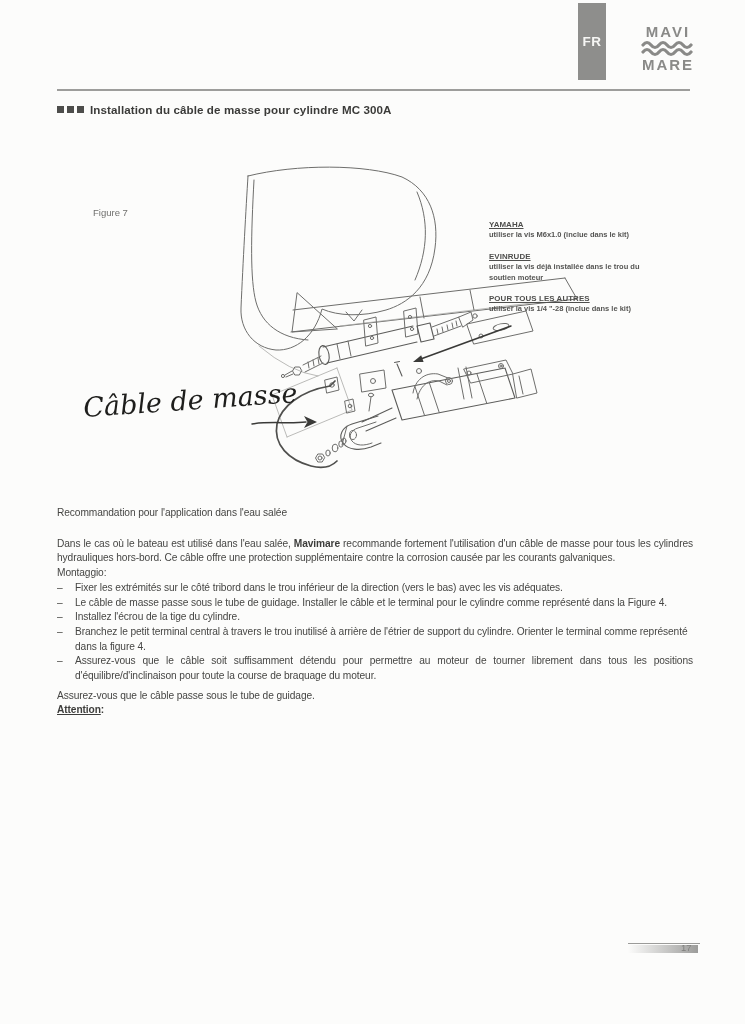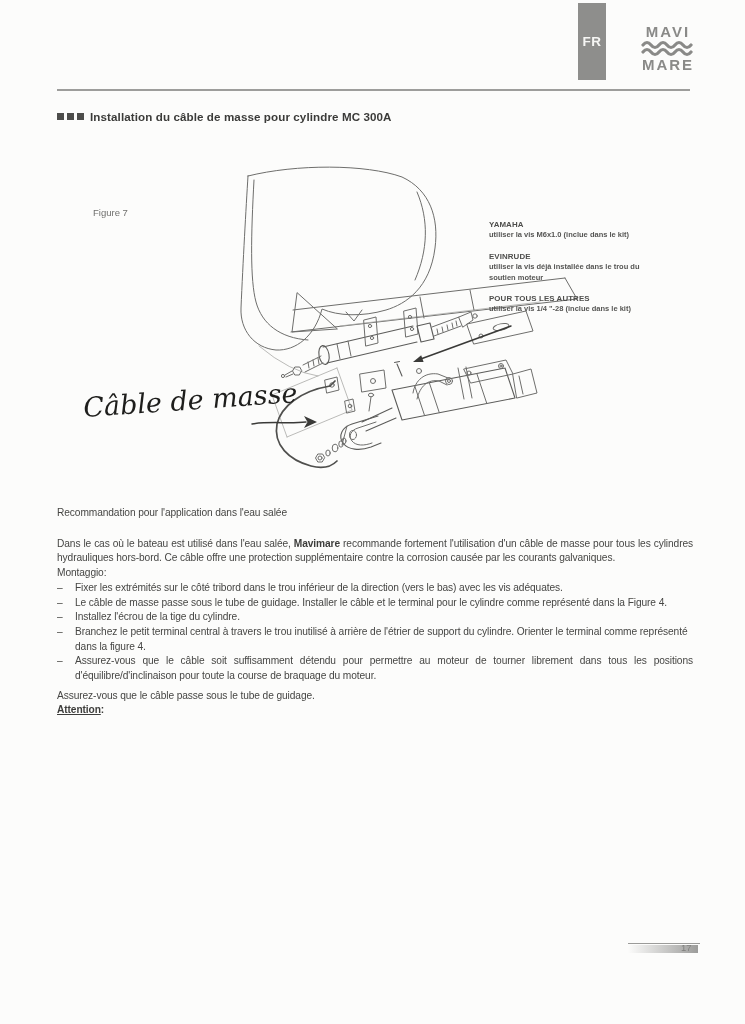--- a/index.html
+++ b/index.html
@@ -12,30 +12,30 @@
   .fr-badge{
     position:absolute;left:578px;top:3px;width:28px;height:77px;
     background:#8e8e8c;display:flex;align-items:center;justify-content:center;
     color:#f6f6f4;font-weight:bold;font-size:13.5px;letter-spacing:.5px;
   }
   .logo{position:absolute;left:638px;top:24px;width:60px;text-align:center;color:#8a8a88;}
   .logo .word{font-weight:bold;font-size:15px;letter-spacing:2px;line-height:15px;}
   .logo svg{display:block;margin:1px auto 0 auto;}
   .header-rule{position:absolute;left:57px;top:89px;width:633px;height:2px;background:#9d9d9b;}
   
-  .title-row{position:absolute;left:57px;top:110px;display:flex;align-items:center;}
+  .title-row{position:absolute;left:57px;top:103px;display:flex;align-items:center;}
   .title-squares{display:flex;gap:3px;margin-right:6px;}
   .title-squares i{display:block;width:7px;height:7px;background:#4d4d4b;}
   .title-text{font-weight:bold;font-size:11.6px;color:#3b3b39;letter-spacing:.1px;}
   
   .figure-label{position:absolute;left:93px;top:207px;font-size:9.5px;color:#6f6f6d;}
   .figure-svg{position:absolute;left:0;top:150px;}
   .annotations{position:absolute;left:489px;top:220px;width:252px;color:#4e4e4c;}
   .ann-group{margin-bottom:11px;}
-  .ann-heading{font-weight:bold;font-size:7.9px;line-height:10.4px;letter-spacing:.1px;}
+  .ann-heading{font-weight:bold;font-size:7.9px;line-height:10.4px;letter-spacing:.1px;text-decoration:underline;}
   .ann-line{font-weight:bold;font-size:7.5px;line-height:10.4px;color:#555553;}
   .handwriting{
     font-family:"DejaVu Serif","Liberation Serif",serif;
     font-style:italic;font-size:27px;fill:#1e1e1c;
   }
   
   .body-text{
     position:absolute;left:57px;top:506px;width:636px;
     font-size:10.2px;line-height:14.7px;letter-spacing:-.1px;color:#464644;
   }

